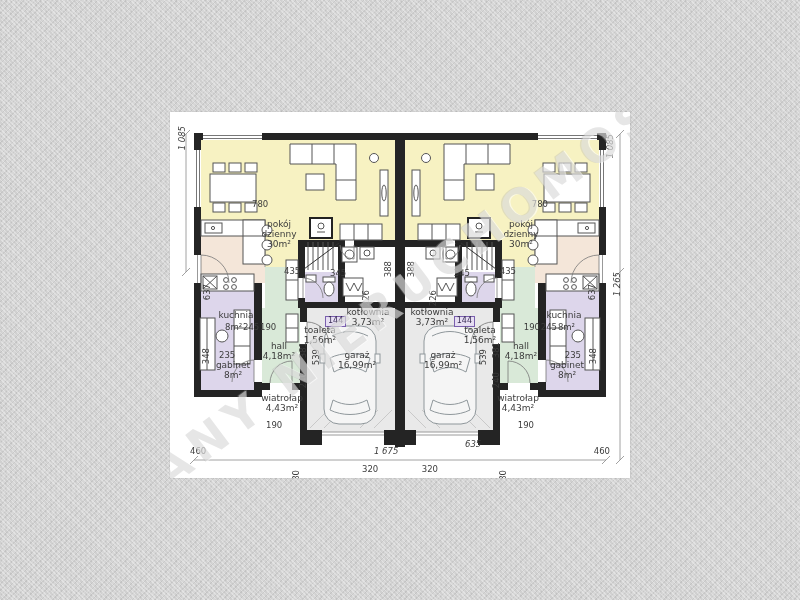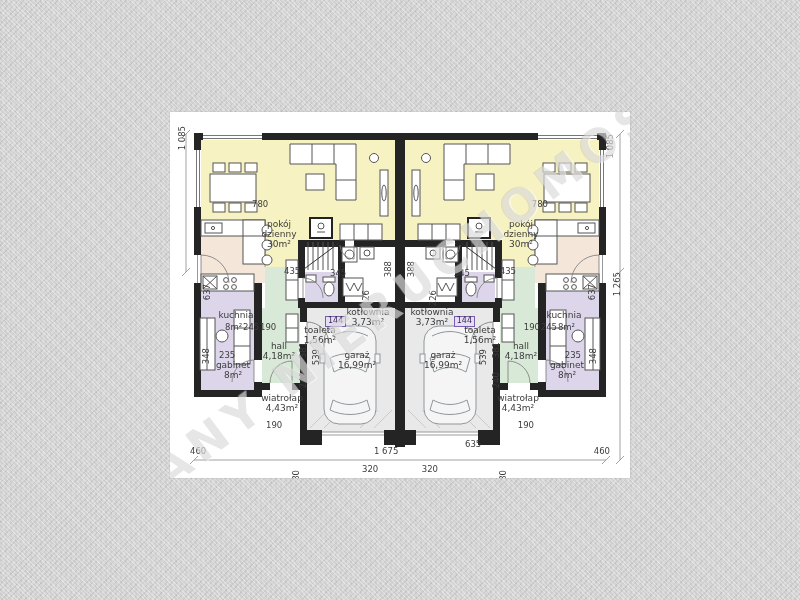--- a/index.html
+++ b/index.html
@@ -19,21 +19,21 @@
   .unit svg.geo{position:absolute;left:0;top:0;}
   .unit[data-side="right"] svg.geo{transform:scaleX(-1);}
   .labels{position:absolute;left:0;top:0;width:230px;height:366px;margin-top:48px;}
   .lbl{position:absolute;left:var(--x);top:var(--y);font-size:8.5px;line-height:1.1;
     color:#3c3c3c;white-space:nowrap;}
   .unit[data-side="right"] .lbl{left:auto;right:var(--x);}
   .lbl.v{writing-mode:vertical-rl;transform:rotate(180deg);}
   .room-lbl{text-align:center;font-size:9px;white-space:normal;}
   .room-lbl span{display:block;}
   .lbl.box{border:1px solid #7a5fae;background:#e6def2;padding:0 2px;font-size:8px;color:#3a2d57;}
-  .shared{position:absolute;left:0;top:0;width:460px;height:366px;pointer-events:none;}
+  .shared{position:absolute;left:0;top:0;width:460px;height:366px;pointer-events:none;font-style:italic;}
   .shared .lbl{left:var(--x);}
   .wm{position:absolute;left:-80px;top:0;width:620px;height:366px;display:flex;
     align-items:center;justify-content:center;transform:rotate(-37deg);
     font-size:46px;font-weight:bold;letter-spacing:7px;white-space:nowrap;
     color:rgba(172,172,172,.30);text-shadow:1px 1px 0 rgba(255,255,255,.55);
     pointer-events:none;}
 </style>
 </head>
 <body>
 

